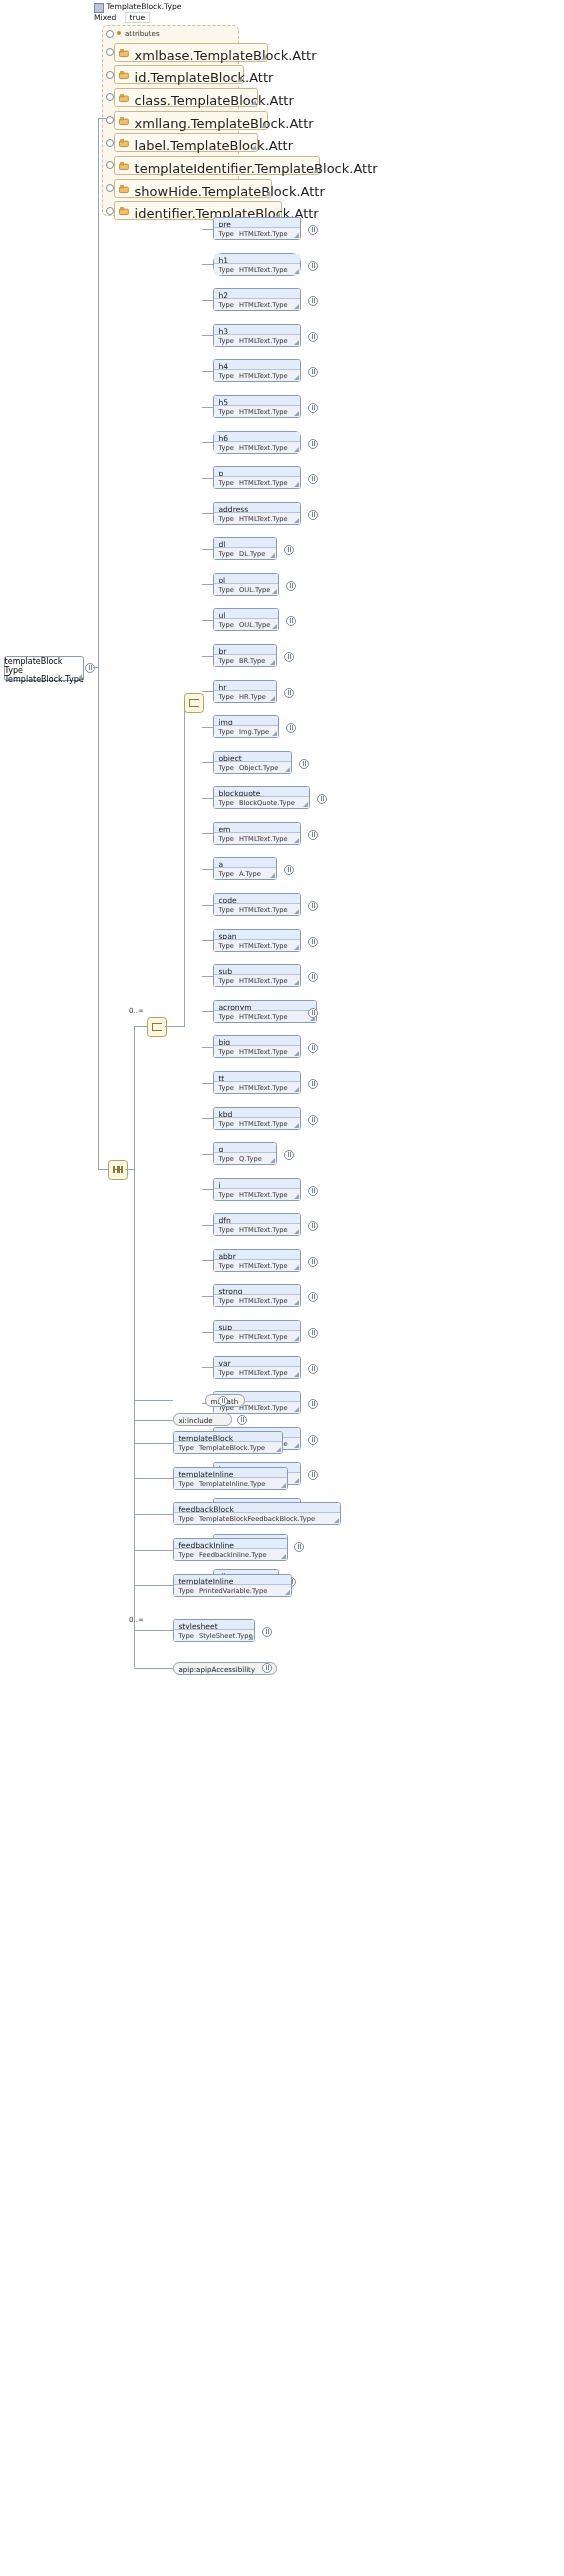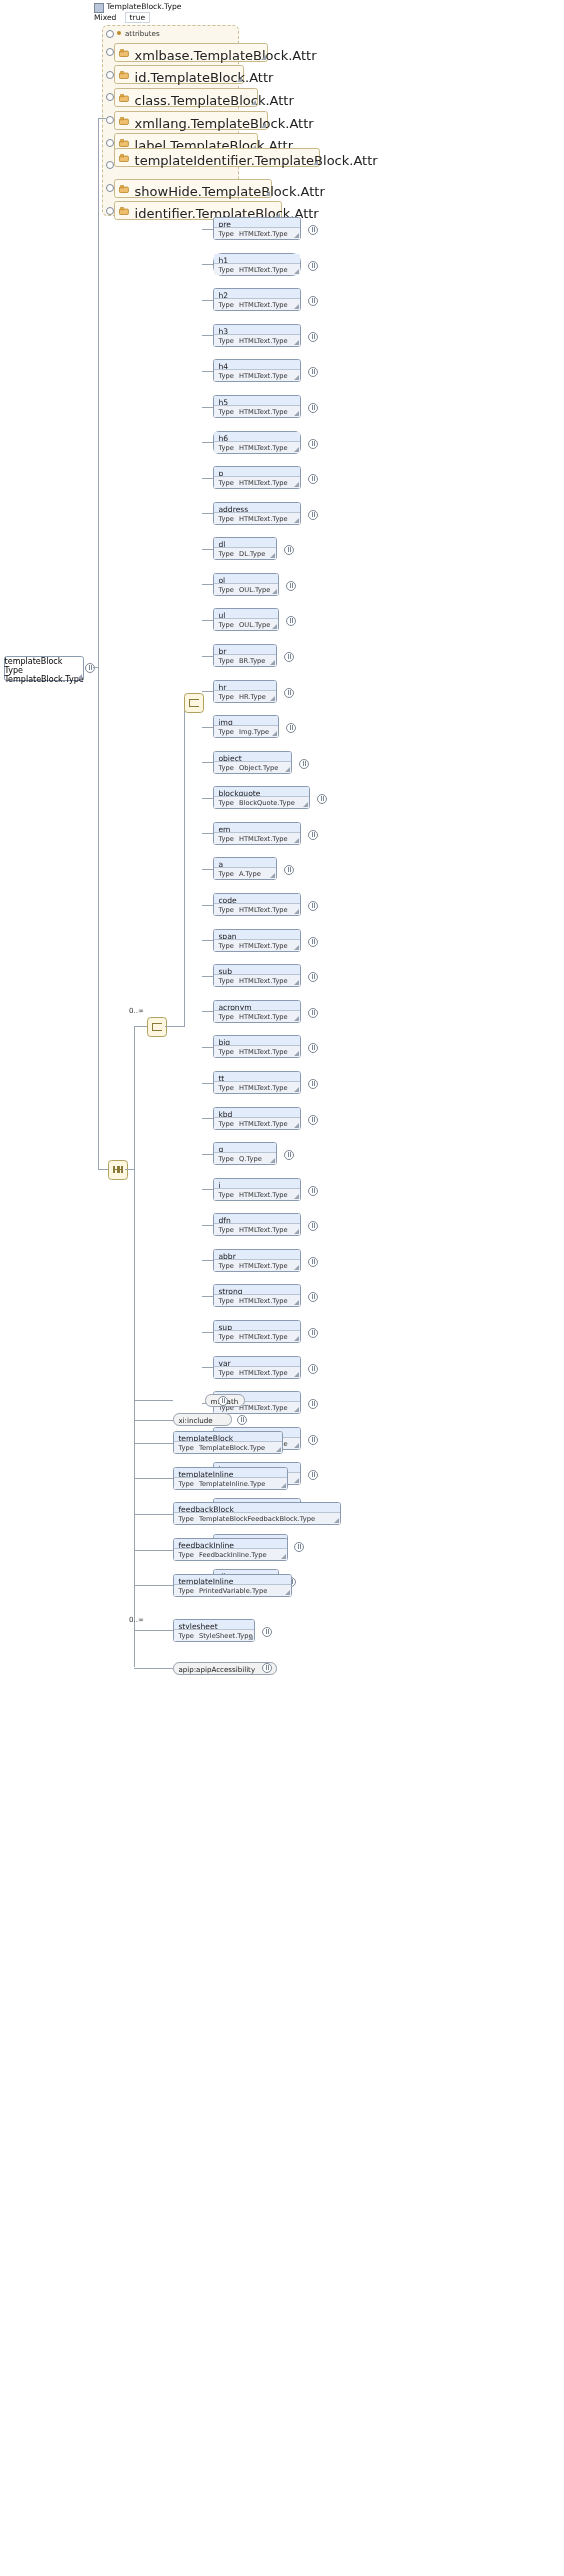--- a/index.html
+++ b/index.html
@@ -120,21 +120,21 @@
       <div class="circ-small" style="left: 106px; top: 139px;"></div>
       <div class="attr" style="left: 114px; top: 133px; width: 142px;">
         <span class="ic"><svg width="9.8" height="9.8" viewBox="0 0 11 11">
             <rect x="0.5" y="3.5" width="10" height="6" rx="1" fill="#f0c070" stroke="#b98a30" stroke-width="1"></rect>
             <rect x="2" y="1.5" width="3" height="3" fill="#e8a83c" stroke="#b98a30" stroke-width=".7"></rect>
           </svg></span>
         <span class="nm">label.TemplateBlock.Attr</span>
         <span class="fold"></span>
       </div>
       <div class="circ-small" style="left: 106px; top: 161px;"></div>
-      <div class="attr" style="left: 114px; top: 148px; width: 204px;">
+      <div class="attr" style="left: 114px; top: 156px; width: 204px;">
         <span class="ic"><svg width="9.8" height="9.8" viewBox="0 0 11 11">
             <rect x="0.5" y="3.5" width="10" height="6" rx="1" fill="#f0c070" stroke="#b98a30" stroke-width="1"></rect>
             <rect x="2" y="1.5" width="3" height="3" fill="#e8a83c" stroke="#b98a30" stroke-width=".7"></rect>
           </svg></span>
         <span class="nm">templateIdentifier.TemplateBlock.Attr</span>
         <span class="fold"></span>
       </div>
       <div class="circ-small" style="left: 106px; top: 184px;"></div>
       <div class="attr" style="left: 114px; top: 179px; width: 156px;">
         <span class="ic"><svg width="9.8" height="9.8" viewBox="0 0 11 11">
@@ -441,21 +441,21 @@
         <div class="hdr"></div>
         <div class="nm">sub</div>
         <div class="tyrow">
           <div class="tylabel">Type</div>
           <div class="tyval">HTMLText.Type</div>
         </div>
         <div class="fold"></div>
       </div>
       <div class="occ" style="left: 308px; top: 972px;"></div>
       <div class="ln hln" style="left: 202px; top: 1011px; width: 11.6px;"></div>
-      <div class="node elt" style="left: 213px; top: 1000px; width: 88px;">
+      <div class="node elt" style="left: 213px; top: 1000px; width: 104px;">
         <div class="hdr"></div>
         <div class="nm">acronym</div>
         <div class="tyrow">
           <div class="tylabel">Type</div>
           <div class="tyval">HTMLText.Type</div>
         </div>
         <div class="fold"></div>
       </div>
       <div class="occ" style="left: 308px; top: 1008px;"></div>
       <div class="ln hln" style="left: 202px; top: 1047px; width: 11.6px;"></div>

